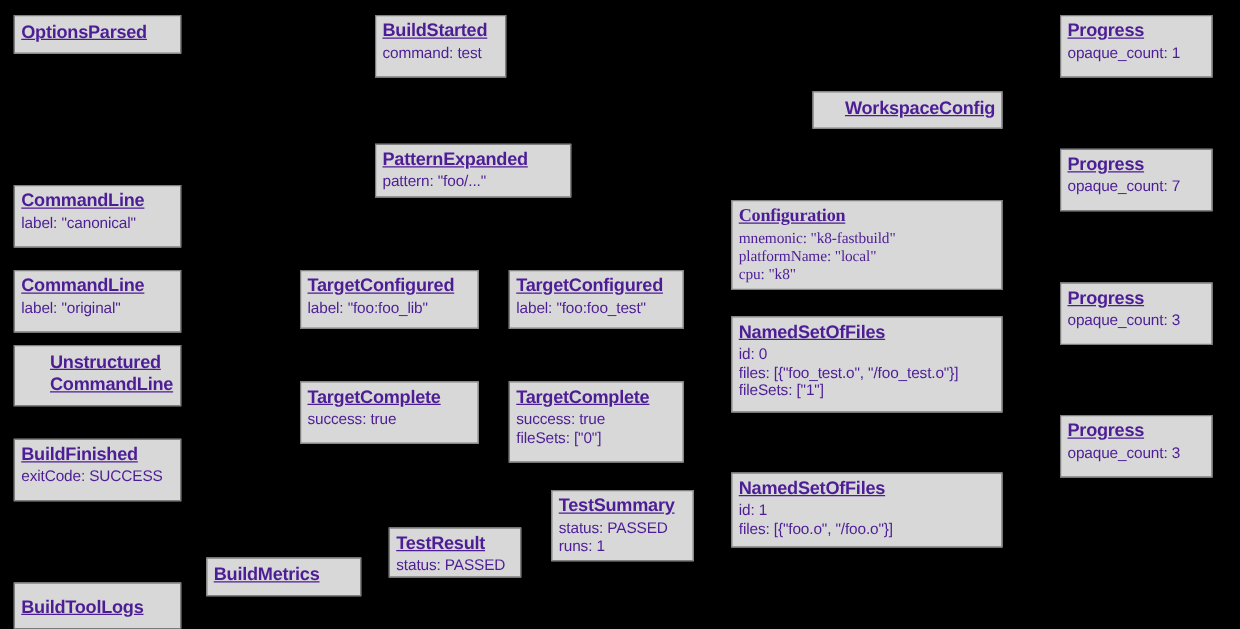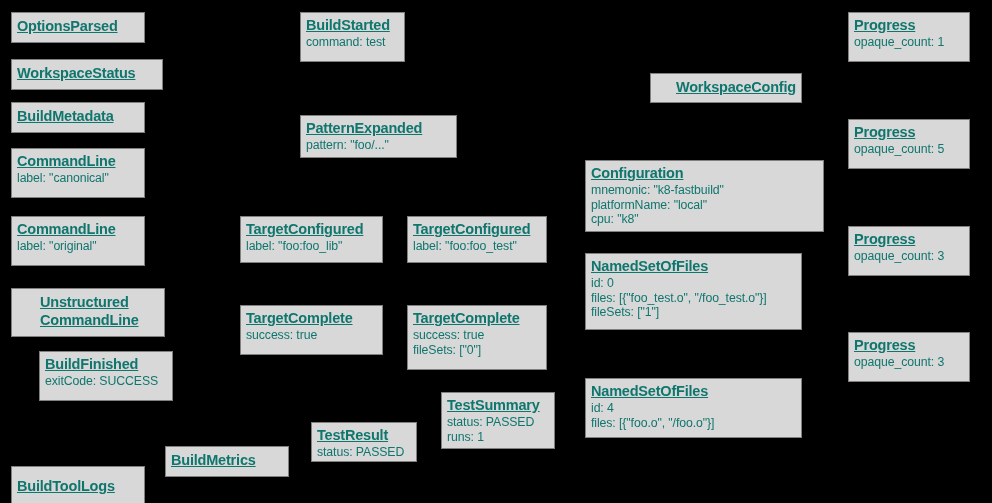--- a/index.html
+++ b/index.html
@@ -17,21 +17,21 @@
     height: 503px;
     background: #000000;
     overflow: hidden;
   }
   .node {
     position: absolute;
     background: #d8d8d8;
     border: 1px solid #808080;
     box-sizing: border-box;
     padding: 3px 5px 4px 5px;
-    color: #0f766e;
+    color: #4c1d95;
     line-height: 1.18;
   }
   .node-title {
     display: inline-block;
     font-size: 14.5px;
     font-weight: bold;
     text-decoration: underline;
     white-space: nowrap;
     letter-spacing: -0.2px;
     margin-bottom: 1px;
@@ -51,38 +51,32 @@
     align-items: center;
   }
 </style>
 </head>
 <body>
 
 <div id="canvas">
     <div class="node title-only" style="left: 11px; top: 12px; width: 134px; height: 31px;">
       <div><span class="node-title">OptionsParsed</span></div>
     </div>
-    <div class="node title-only" style="left: 11px; top: 59px; width: 152px; height: 31px;">
-      <div><span class="node-title">WorkspaceStatus</span></div>
-    </div>
-    <div class="node title-only" style="left: 11px; top: 102px; width: 134px; height: 31px;">
-      <div><span class="node-title">BuildMetadata</span></div>
-    </div>
     <div class="node" style="left: 11px; top: 148px; width: 134px; height: 50px;">
       <div><span class="node-title">CommandLine</span></div>
       <span class="node-field">label: "canonical"</span>
     </div>
     <div class="node" style="left: 11px; top: 216px; width: 134px; height: 50px;">
       <div><span class="node-title">CommandLine</span></div>
       <span class="node-field">label: "original"</span>
     </div>
-    <div class="node title-only" style="left: 11px; top: 288px; width: 154px; height: 49px; padding-left: 28px;">
+    <div class="node title-only" style="left: 11px; top: 276px; width: 134px; height: 49px; padding-left: 28px;">
       <div><span class="node-title wrap">Unstructured CommandLine</span></div>
     </div>
-    <div class="node" style="left: 11px; top: 351px; width: 134px; height: 50px; margin-left: 28px;">
+    <div class="node" style="left: 11px; top: 351px; width: 134px; height: 50px;">
       <div><span class="node-title">BuildFinished</span></div>
       <span class="node-field">exitCode: SUCCESS</span>
     </div>
     <div class="node title-only" style="left: 11px; top: 466px; width: 134px; height: 42px;">
       <div><span class="node-title">BuildToolLogs</span></div>
     </div>
     <div class="node title-only" style="left: 165px; top: 446px; width: 124px; height: 31px;">
       <div><span class="node-title">BuildMetrics</span></div>
     </div>
     <div class="node" style="left: 300px; top: 115px; width: 157px; height: 43px;">
@@ -115,44 +109,44 @@
       <span class="node-field">status: PASSED</span>
     </div>
     <div class="node" style="left: 441px; top: 392px; width: 114px; height: 57px;">
       <div><span class="node-title">TestSummary</span></div>
       <span class="node-field">status: PASSED</span>
       <span class="node-field">runs: 1</span>
     </div>
     <div class="node title-only" style="left: 650px; top: 73px; width: 152px; height: 30px; justify-content: flex-end;">
       <div><span class="node-title">WorkspaceConfig</span></div>
     </div>
-    <div class="node" style="left: 585px; top: 160px; width: 239px; height: 72px;">
+    <div class="node" style="left: 585px; top: 160px; width: 217px; height: 72px; font-family: Liberation Serif, serif;">
       <div><span class="node-title">Configuration</span></div>
       <span class="node-field">mnemonic: "k8-fastbuild"</span>
       <span class="node-field">platformName: "local"</span>
       <span class="node-field">cpu: "k8"</span>
     </div>
     <div class="node" style="left: 585px; top: 253px; width: 217px; height: 77px;">
       <div><span class="node-title">NamedSetOfFiles</span></div>
       <span class="node-field">id: 0</span>
       <span class="node-field">files: [{"foo_test.o", "/foo_test.o"}]</span>
       <span class="node-field">fileSets: ["1"]</span>
     </div>
     <div class="node" style="left: 585px; top: 378px; width: 217px; height: 60px;">
       <div><span class="node-title">NamedSetOfFiles</span></div>
-      <span class="node-field">id: 4</span>
+      <span class="node-field">id: 1</span>
       <span class="node-field">files: [{"foo.o", "/foo.o"}]</span>
     </div>
     <div class="node" style="left: 848px; top: 12px; width: 122px; height: 50px;">
       <div><span class="node-title">Progress</span></div>
       <span class="node-field">opaque_count: 1</span>
     </div>
     <div class="node" style="left: 848px; top: 119px; width: 122px; height: 50px;">
       <div><span class="node-title">Progress</span></div>
-      <span class="node-field">opaque_count: 5</span>
+      <span class="node-field">opaque_count: 7</span>
     </div>
     <div class="node" style="left: 848px; top: 226px; width: 122px; height: 50px;">
       <div><span class="node-title">Progress</span></div>
       <span class="node-field">opaque_count: 3</span>
     </div>
     <div class="node" style="left: 848px; top: 332px; width: 122px; height: 50px;">
       <div><span class="node-title">Progress</span></div>
       <span class="node-field">opaque_count: 3</span>
     </div>
   </div>

